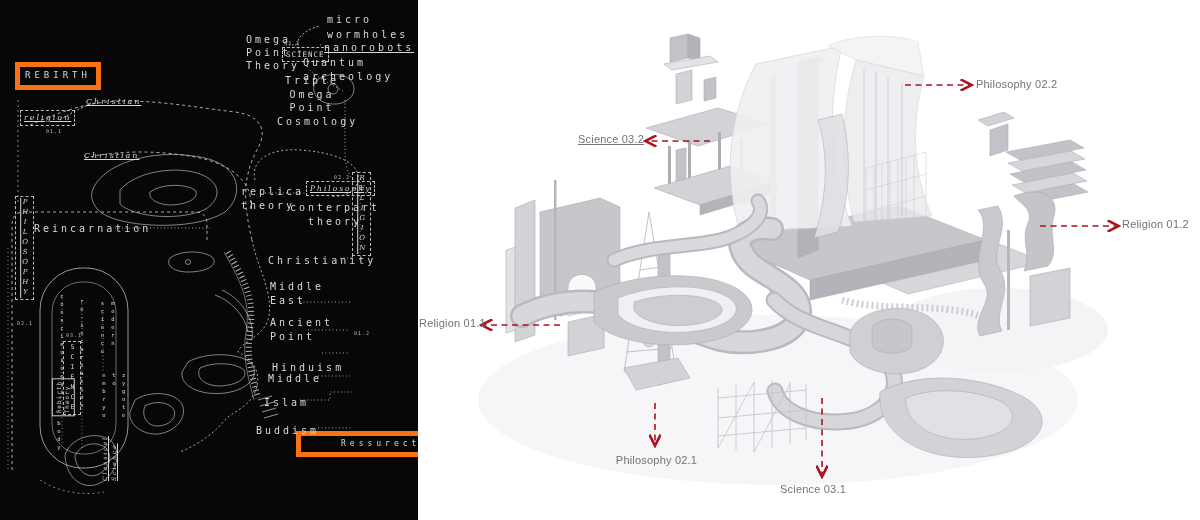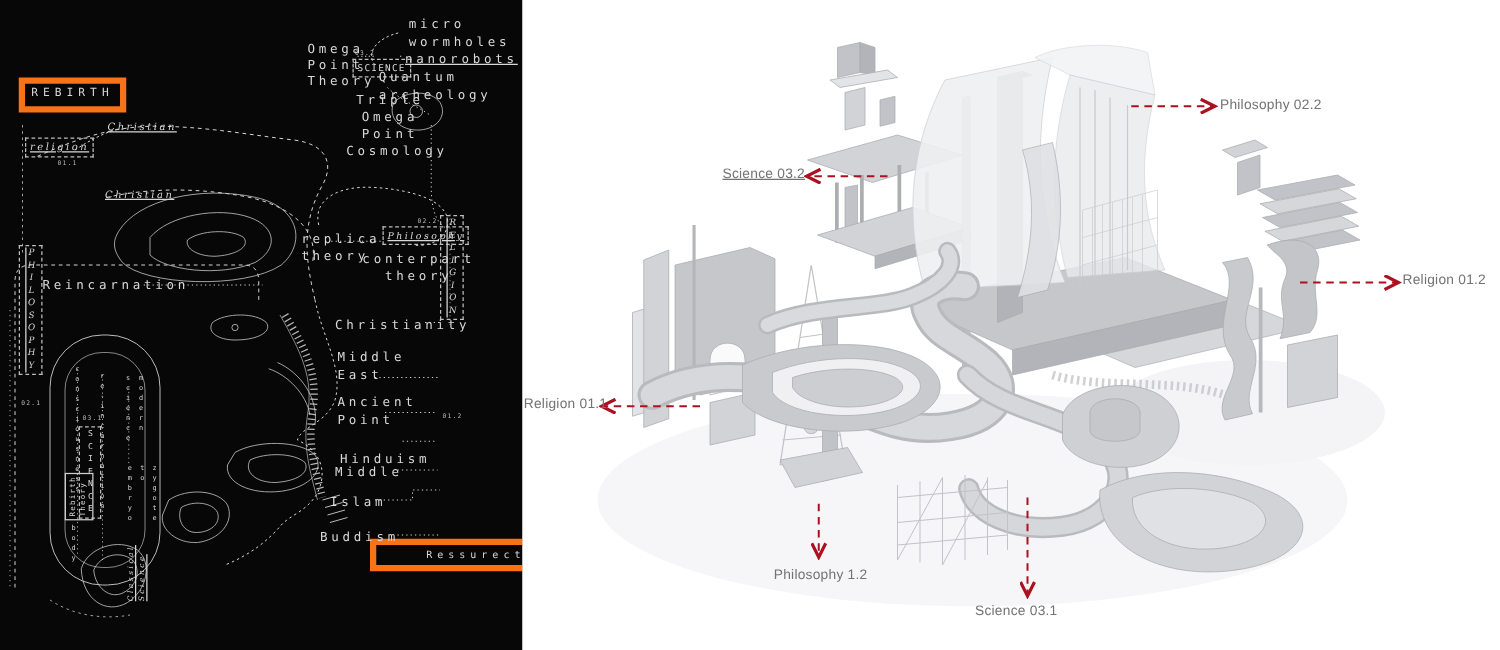--- a/index.html
+++ b/index.html
@@ -266,16 +266,16 @@
         <path d="M142,325 L64,325" marker-end="url(#arr)"></path>
         <path d="M237,403 L237,445" marker-end="url(#arr)"></path>
         <path d="M404,398 L404,476" marker-end="url(#arr)"></path>
       </g>
     </svg>
 
     <span class="ann" style="left:558px;top:78px;">Philosophy 02.2</span>
     <span class="ann" style="left:142px;top:133px;width:84px;text-align:right;text-decoration:underline;">Science 03.2</span>
     <span class="ann" style="left:704px;top:218px;">Religion 01.2</span>
     <span class="ann" style="left:1px;top:317px;">Religion 01.1</span>
-    <span class="ann" style="left:186px;top:454px;width:105px;text-align:center;">Philosophy 1.2</span>
+    <span class="ann" style="left:186px;top:454px;width:105px;text-align:center;">Philosophy 02.1</span>
     <span class="ann" style="left:362px;top:483px;">Science 03.1</span>
   </div>
 </div>
 
 </body></html>

